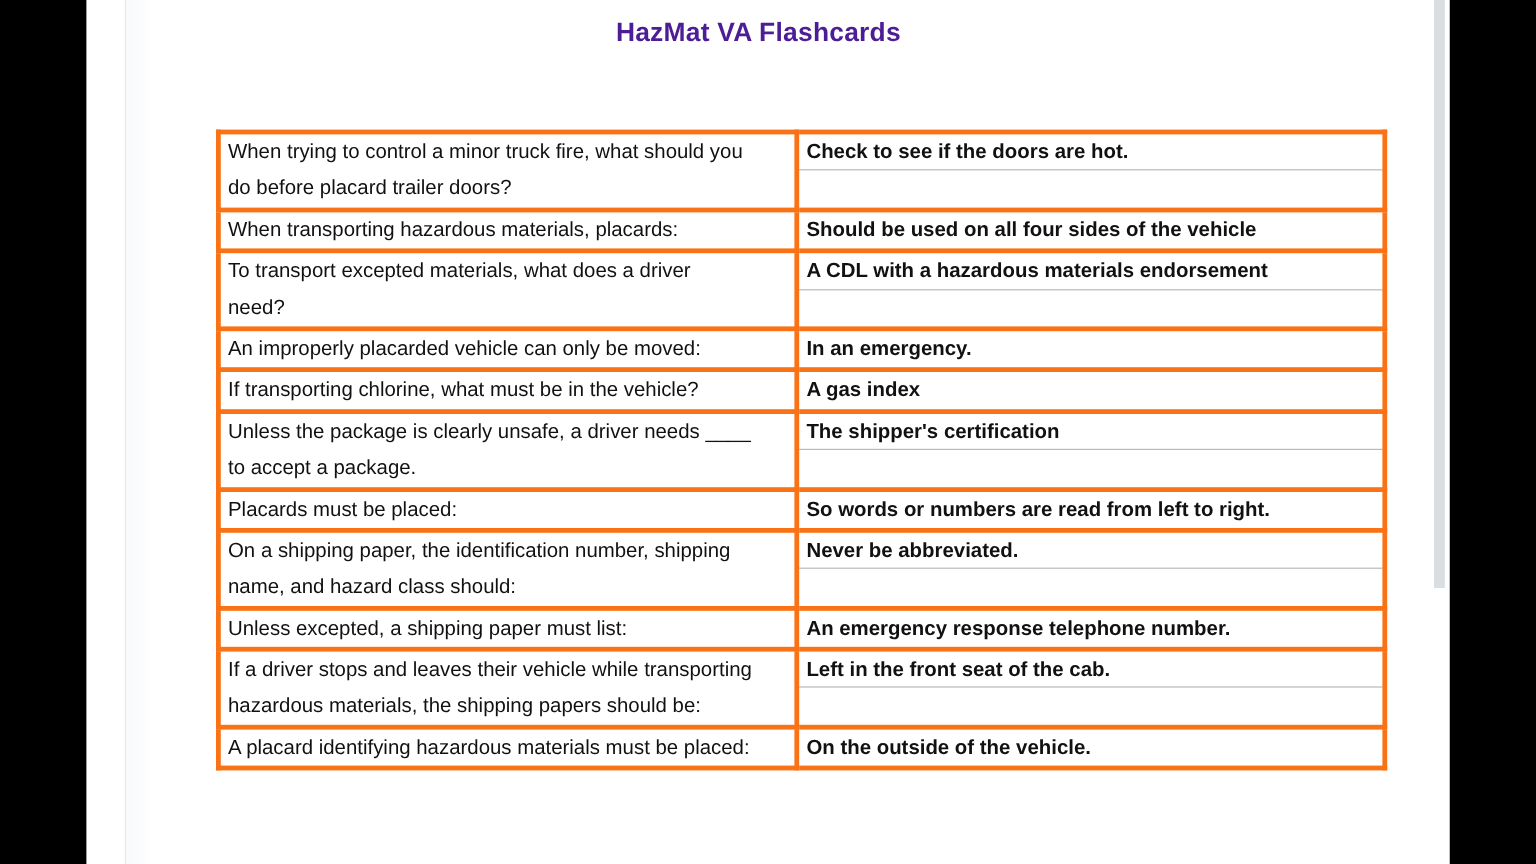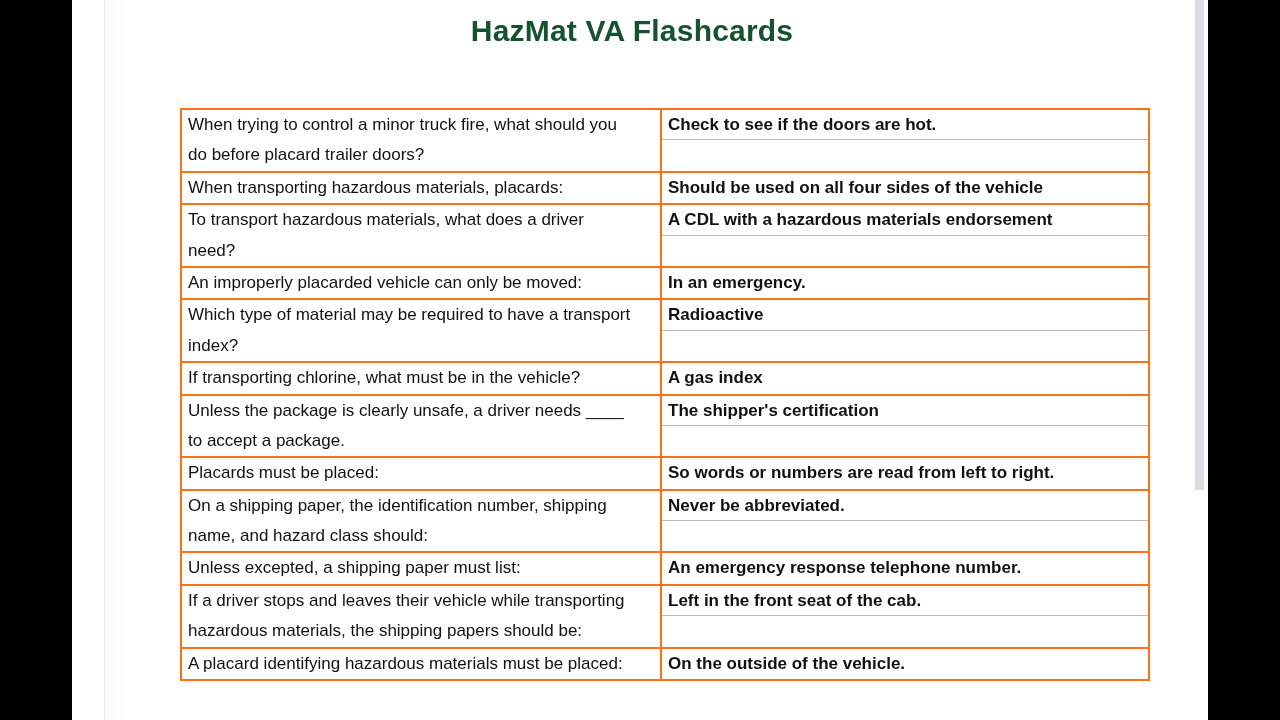--- a/index.html
+++ b/index.html
@@ -87,39 +87,39 @@
     width: 1120px;
     height: 720px;
   }
 
   #page-title {
     position: absolute;
     left: 0;
     top: 14px;
     width: 1120px;
     text-align: center;
-    font-size: 30px;
+    font-size: 22px;
     font-weight: bold;
-    color: #14532d;
+    color: #4c1d95;
     letter-spacing: 0.2px;
   }
 
   
   #flashcard-table {
     position: absolute;
     left: 108px;
     top: 108px;
     width: 964px;
     border-collapse: collapse;
     table-layout: fixed;
   }
   #flashcard-table td {
     vertical-align: top;
     padding: 0;
-    border: 2px solid #f97316;
+    border: 4px solid #f97316;
   }
   td.q-cell  { width: 478px; }
   td.a-cell  { width: 486px; font-weight: bold; }
 
   .line {
     height: 30.4px;
     line-height: 30.4px;
     font-size: 17px;
     color: #111111;
     padding-left: 6px;
@@ -164,44 +164,34 @@
             <tr>
               <td class="q-cell">
                 <div class="line">When transporting hazardous materials, placards:</div>
               </td>
               <td class="a-cell">
                 <div class="line a-line last">Should be used on all four sides of the vehicle</div>
               </td>
             </tr>
             <tr>
               <td class="q-cell">
-                <div class="line">To transport hazardous materials, what does a driver</div>
+                <div class="line">To transport excepted materials, what does a driver</div>
                 <div class="line">need?</div>
               </td>
               <td class="a-cell">
                 <div class="line a-line">A CDL with a hazardous materials endorsement</div>
                 <div class="line a-line last"></div>
               </td>
             </tr>
             <tr>
               <td class="q-cell">
                 <div class="line">An improperly placarded vehicle can only be moved:</div>
               </td>
               <td class="a-cell">
                 <div class="line a-line last">In an emergency.</div>
-              </td>
-            </tr>
-            <tr>
-              <td class="q-cell">
-                <div class="line">Which type of material may be required to have a transport</div>
-                <div class="line">index?</div>
-              </td>
-              <td class="a-cell">
-                <div class="line a-line">Radioactive</div>
-                <div class="line a-line last"></div>
               </td>
             </tr>
             <tr>
               <td class="q-cell">
                 <div class="line">If transporting chlorine, what must be in the vehicle?</div>
               </td>
               <td class="a-cell">
                 <div class="line a-line last">A gas index</div>
               </td>
             </tr>

